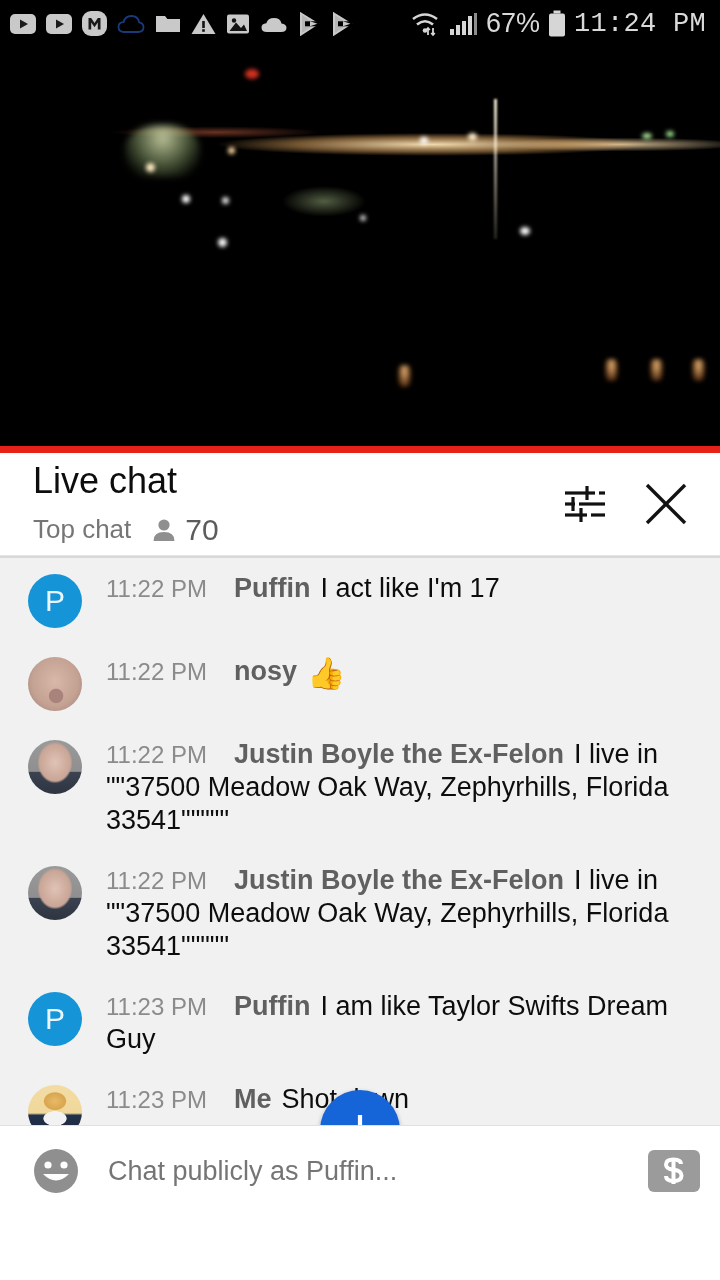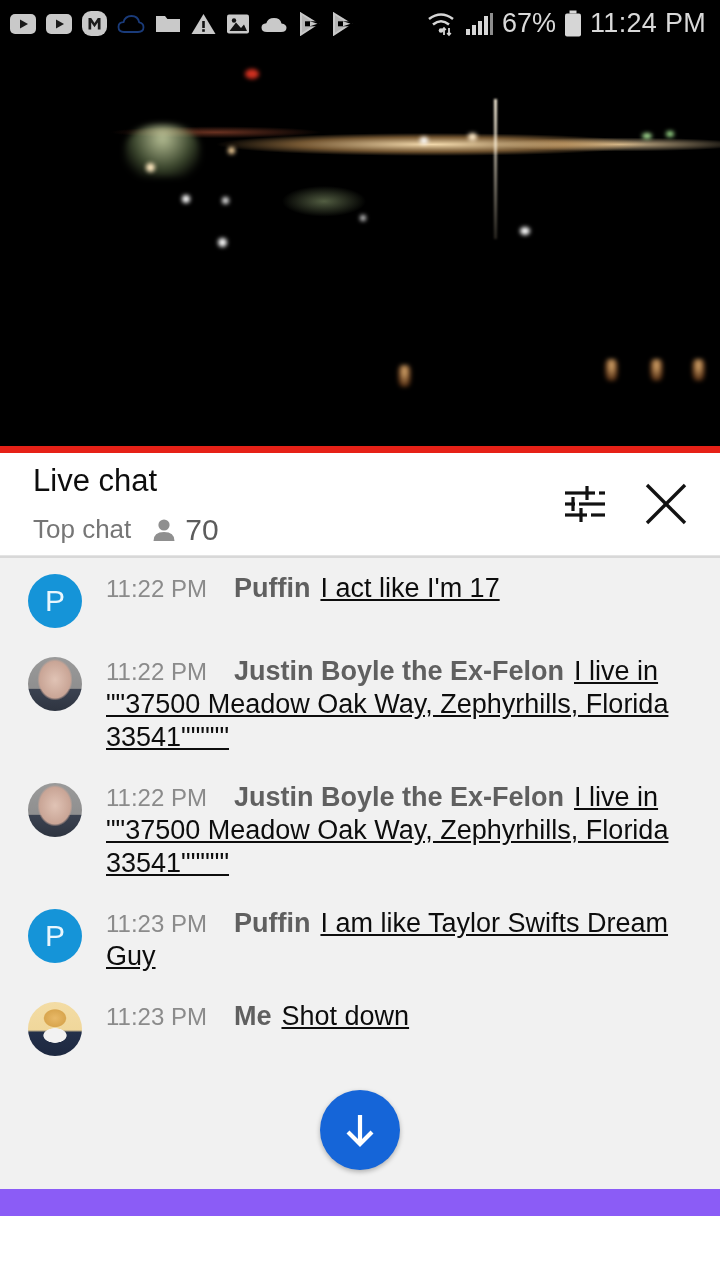--- a/index.html
+++ b/index.html
@@ -2,36 +2,36 @@
 <html><head>
 <meta charset="utf-8">
 <style>
   * { box-sizing: border-box; margin: 0; padding: 0; }
   html, body {
     width: 720px; height: 1280px;
     background: #ffffff;
     font-family: "Liberation Sans", sans-serif;
     overflow: hidden;
   }
-  #screen { position: relative; width: 720px; height: 1216px; background: #8b5cf6; }
+  #screen { position: relative; width: 720px; height: 1216px; background: #404040; }
 
   
   .statusbar {
     position: absolute; top: 0; left: 0;
     width: 720px; height: 47px;
     background: #000; color: #d6d6d6;
     display: flex; align-items: center;
     padding: 0 14px 0 10px;
   }
   .sb-left { display: flex; align-items: center; gap: 10px; flex: 1; }
   .sb-right { display: flex; align-items: center; gap: 7px; }
   .sb-ico { display: inline-flex; align-items: center; justify-content: center; }
   .sb-time {
     font-size: 27px; color: #d9d9d9; letter-spacing: 0.3px;
-    font-family: Liberation Sans, sans-serif;
+    font-family: Liberation Mono, monospace;
   }
   .sb-batt-pct { font-size: 27px; color: #d9d9d9; }
 
   
   .video {
     position: absolute; top: 47px; left: 0;
     width: 720px; height: 406px;
     background: #000; overflow: hidden;
   }
   .vid-sky {
@@ -69,21 +69,21 @@
   
   .chat-header {
     position: absolute; top: 453px; left: 0;
     width: 720px; height: 103px;
     background: #fff;
     display: flex; align-items: center;
     padding: 0 22px 0 33px;
     border-bottom: 1px solid #e4e4e4;
   }
   .chat-header-texts { flex: 1; }
-  .chat-title { font-size: 31px; color: #0d0d0d; line-height: 38px; }
+  .chat-title { font-size: 36px; color: #0d0d0d; line-height: 38px; }
   .chat-sub { display: flex; align-items: center; gap: 9px; margin-top: 13px; }
   .chat-sub-label { font-size: 26px; color: #767676; }
   .chat-viewers { font-size: 30px; color: #5c5c5c; }
   .hdr-btn { width: 64px; height: 64px; display: flex; align-items: center; justify-content: center; }
 
   
   .msglist {
     position: absolute; top: 556px; left: 0;
     width: 720px; height: 633px;
     background: #f1f1f1;
@@ -126,21 +126,21 @@
       radial-gradient(ellipse 15px 12px at 50% 30%, #e8b968 0%, #d9a64f 70%, rgba(0,0,0,0) 78%),
       linear-gradient(to bottom, #f3dca4 0%, #f0d79b 52%, #23304a 56%, #1d2840 100%);
   }
   .msg-body {
     flex: 1; margin-left: 24px;
     font-size: 27px; line-height: 33px;
     color: #0d0d0d; word-wrap: break-word;
   }
   .msg-time { color: #8b8b8b; font-size: 24px; margin-right: 27px; }
   .msg-author { color: #606060; font-weight: bold; margin-right: 10px; }
-  .msg-text { color: #0d0d0d; text-decoration: underline; }
+  .msg-text { color: #0d0d0d; }
   .msg-emoji { font-size: 31px; vertical-align: -4px; }
 
   
   .fab {
     position: absolute; left: 320px; top: 1090px;
     width: 80px; height: 80px; border-radius: 50%;
     background: #1565d8;
     display: flex; align-items: center; justify-content: center;
     box-shadow: 0 2px 5px rgba(0,0,0,.28);
   }
@@ -329,20 +329,24 @@
   </div>
 
   <div class="msglist" id="msglist">
       <div class="msg">
         <div class="avatar av-puffin">
           <span>P</span>
         </div>
         <div class="msg-body"><span class="msg-time">11:22 PM</span><span class="msg-author">Puffin</span><span class="msg-text">I act like I'm 17</span></div>
       </div>
       <div class="msg">
+        <div class="avatar av-nosy"></div>
+        <div class="msg-body"><span class="msg-time">11:22 PM</span><span class="msg-author">nosy</span><span class="msg-text msg-emoji">👍</span></div>
+      </div>
+      <div class="msg">
         <div class="avatar av-justin"></div>
         <div class="msg-body"><span class="msg-time">11:22 PM</span><span class="msg-author">Justin Boyle the Ex-Felon</span><span class="msg-text">I live in ""37500 Meadow Oak Way, Zephyrhills, Florida 33541"""""</span></div>
       </div>
       <div class="msg">
         <div class="avatar av-justin"></div>
         <div class="msg-body"><span class="msg-time">11:22 PM</span><span class="msg-author">Justin Boyle the Ex-Felon</span><span class="msg-text">I live in ""37500 Meadow Oak Way, Zephyrhills, Florida 33541"""""</span></div>
       </div>
       <div class="msg">
         <div class="avatar av-puffin">
           <span>P</span>
@@ -355,14 +359,31 @@
       </div>
     </div>
 
   <div class="fab">
     <svg width="44" height="44" viewBox="0 0 44 44">
       <line x1="22" y1="7" x2="22" y2="35" stroke="#ffffff" stroke-width="4.2"></line>
       <polyline points="10,24 22,36 34,24" fill="none" stroke="#ffffff" stroke-width="4.2"></polyline>
     </svg>
   </div>
 
+  <div class="composer">
+    <div class="emoji-btn">
+      <svg width="52" height="52" viewBox="0 0 52 52">
+        <circle cx="26" cy="26" r="22" fill="#8f8f8f"></circle>
+        <circle cx="18" cy="20" r="3.6" fill="#ffffff"></circle>
+        <circle cx="34" cy="20" r="3.6" fill="#ffffff"></circle>
+        <path d="M13 29 Q26 42 39 29 Z" fill="#ffffff"></path>
+      </svg>
+    </div>
+    <input class="composer-input" type="text" readonly="" placeholder="Chat publicly as Puffin..." style="">
+    <div class="superchat-btn">
+      <svg width="34" height="30" viewBox="0 0 34 30">
+        <rect x="14.5" y="2" width="4" height="26" fill="#ffffff"></rect>
+        <path d="M24 8 Q24 3.5 16.5 3.5 Q9 3.5 9 8.5 Q9 13 16.5 13.8 Q24.5 14.6 24.5 19.5 Q24.5 25 16.5 25 Q9 25 9 20" fill="none" stroke="#ffffff" stroke-width="4"></path>
+      </svg>
+    </div>
+  </div>
 
 </div>
 
 </body></html>

